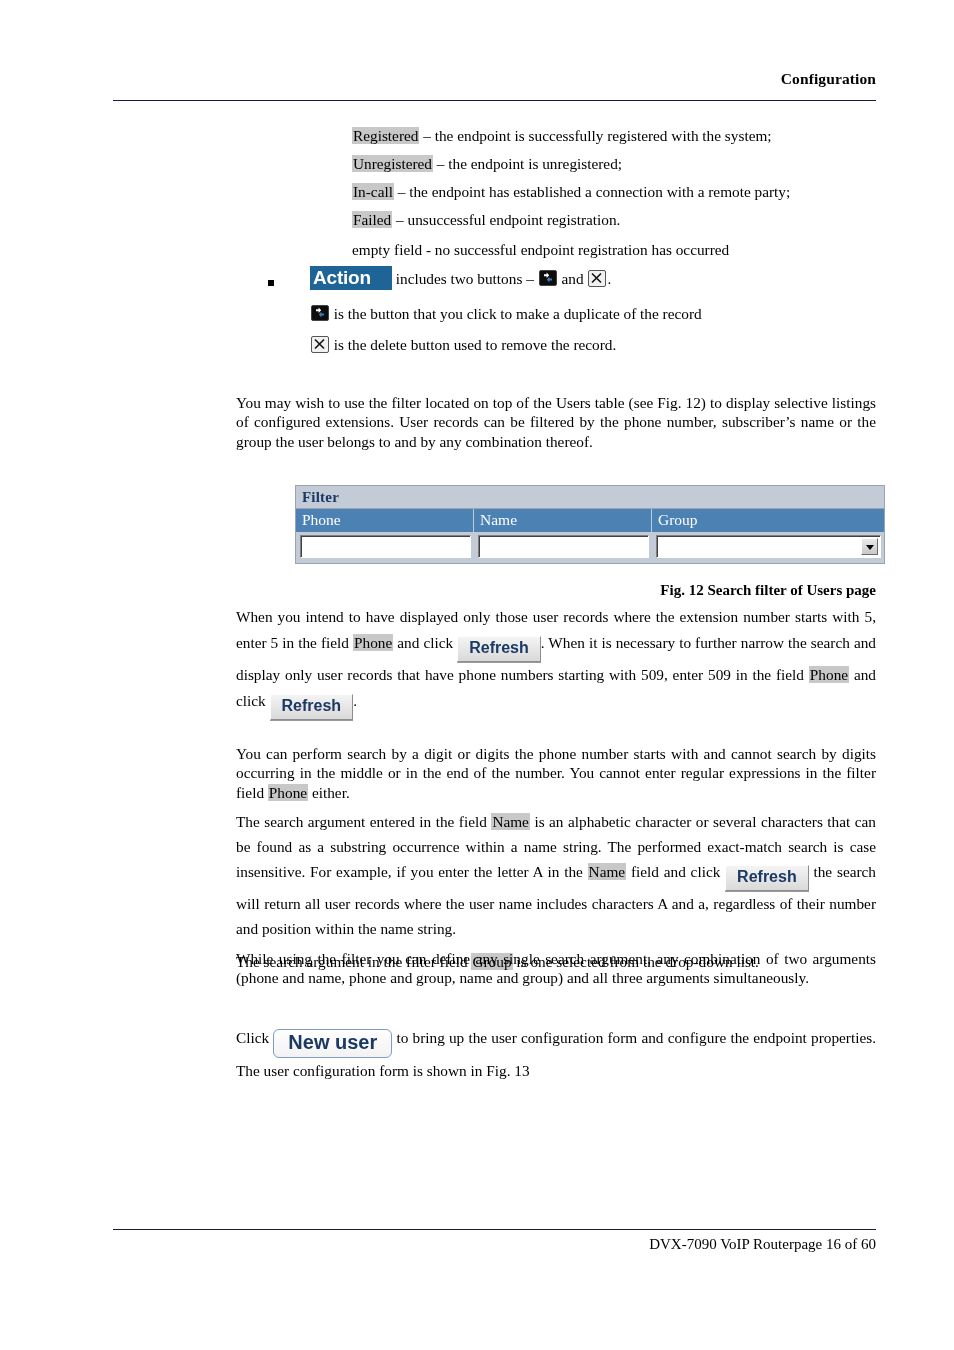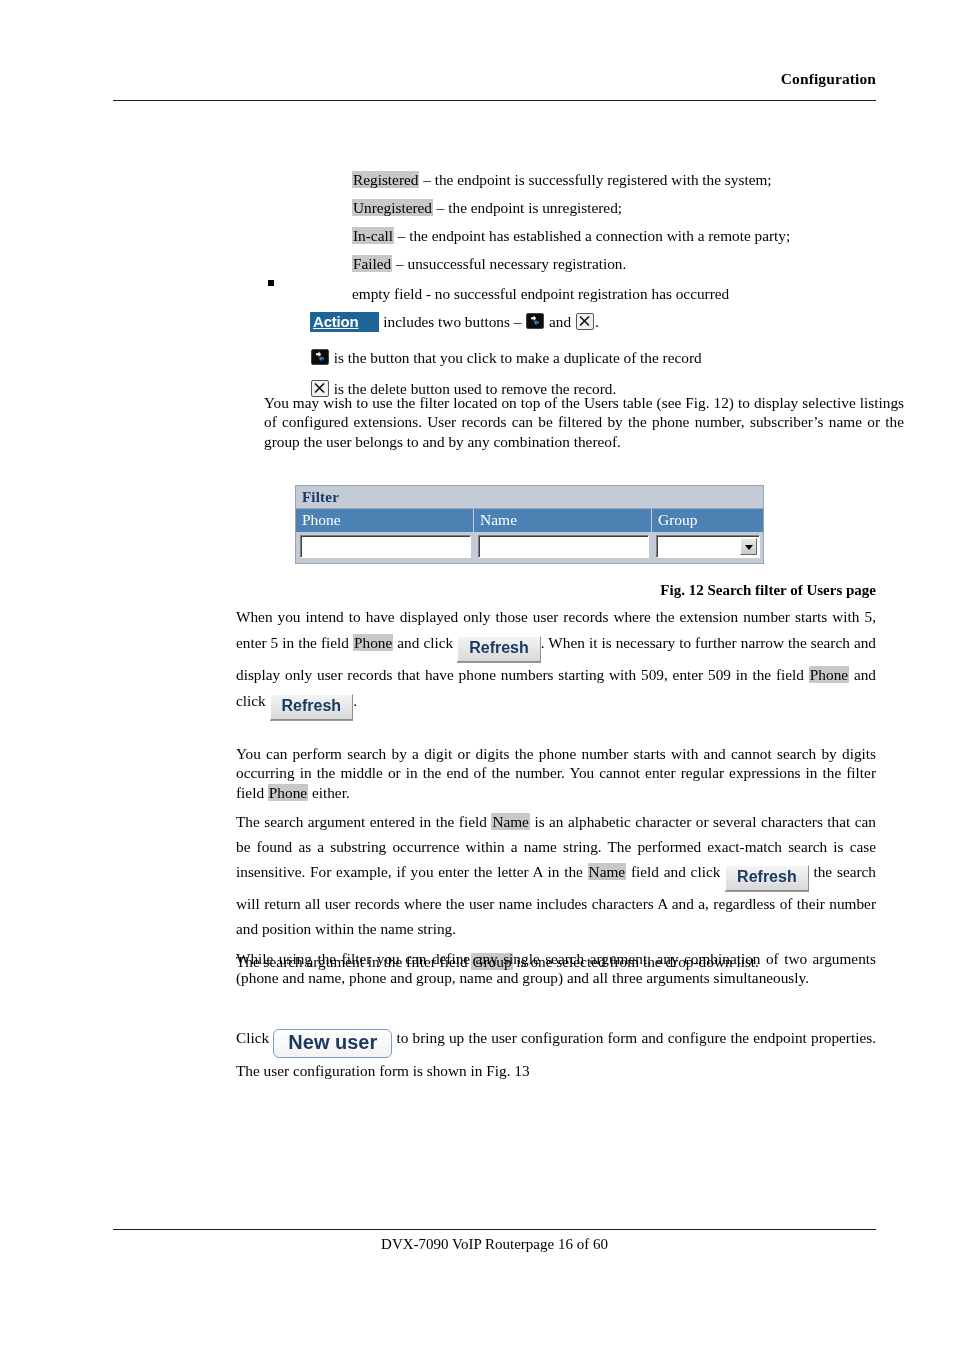--- a/index.html
+++ b/index.html
@@ -55,54 +55,52 @@
     width: 763px;
     height: 0;
     border-top: 1.3px solid #1a1a3a;
   }
   .footer {
     position: absolute;
     left: 113px;
     top: 1236px;
     width: 763px;
     display: flex;
-    justify-content: center;
+    justify-content: flex-end;
     align-items: baseline;
     font-size: 15px;
   }
 
   
   .body-text {
     font-size: 15.3px;
     line-height: 19.3px;
     text-align: justify;
     color: #000;
   }
   .indent-block {
     position: absolute;
     left: 352px;
     font-size: 15.3px;
     line-height: 19px;
-    margin-top: 44px;
   }
 
   
   .hl {
     background: #c8c8c8;
     padding: 0 1px;
   }
   .hl-action {
     background: #1f6496;
     color: #ffffff;
     font-family: "Liberation Sans", "DejaVu Sans", sans-serif;
     font-weight: bold;
-    font-size: 15px;
+    font-size: 19px;
     padding: 1px 21px 2px 3px;
     letter-spacing: -0.2px;
-    text-decoration: underline;
   }
 
   
   .icon-dup {
     display: inline-block;
     width: 16px;
     height: 14px;
     background: #0d0d0d;
     border: 1px solid #444;
     border-radius: 2px;
@@ -138,21 +136,21 @@
     position: absolute;
     left: 236px;
     width: 640px;
   }
 
   
   .filter-fig {
     position: absolute;
     left: 295px;
     top: 485px;
-    width: 469px;
+    width: 590px;
     border: 1px solid #9aa4b0;
     background: #0ea5e9;
     box-sizing: border-box;
     padding: 0;
   }
   .filter-title {
     font-family: "Liberation Serif", "DejaVu Serif", serif;
     font-weight: bold;
     font-size: 15px;
     color: #1b3a63;
@@ -285,21 +283,21 @@
 
   <div class="indent-block" style="top:154px;">
     <span class="hl">Unregistered</span><span> – the endpoint is unregistered;</span>
   </div>
 
   <div class="indent-block" style="top:182px;text-align:right;">
     <span class="hl">In-call</span><span> – the endpoint has established a connection with a remote party;</span>
   </div>
 
   <div class="indent-block" style="top:210px;">
-    <span class="hl">Failed</span><span> – unsuccessful necessary registration.</span>
+    <span class="hl">Failed</span><span> – unsuccessful endpoint registration.</span>
   </div>
 
   <div class="indent-block" style="top:240px;">empty field -  no successful endpoint registration has occurred</div>
 
   <div class="bullet-sq" style="top:280px;"></div>
 
   <div class="indent-block" style="top:268px; left:310px;">
     <span class="hl-action">Action</span><span style="font-size:15.3px;">&nbsp;</span><span>includes two buttons – </span><span class="icon-dup"><svg width="14" height="13" viewBox="0 0 14 13">
           <path d="M3 3.2 L5.6 3.2 L5.6 1.4 L8.2 4.2 L5.6 7.0 L5.6 5.2 L3 5.2 Z" fill="#ffffff"></path>
           <path d="M11 9.6 L8.4 9.6 L8.4 11.4 L5.8 8.6 L8.4 5.8 L8.4 7.6 L11 7.6 Z" fill="#3e7fb8"></path>
@@ -316,21 +314,21 @@
   </div>
 
   <div class="indent-block" style="top:304px; left:310px;">
     <span class="icon-dup"><svg width="14" height="13" viewBox="0 0 14 13">
           <path d="M3 3.2 L5.6 3.2 L5.6 1.4 L8.2 4.2 L5.6 7.0 L5.6 5.2 L3 5.2 Z" fill="#ffffff"></path>
           <path d="M11 9.6 L8.4 9.6 L8.4 11.4 L5.8 8.6 L8.4 5.8 L8.4 7.6 L11 7.6 Z" fill="#3e7fb8"></path>
         </svg></span>
     <span>is the button that you click to make a duplicate of the record</span>
   </div>
 
-  <div class="para body-text" style="top:393px;margin-left:28px;">You may wish to use the filter located on top of the Users table (see Fig. 12) to display selective listings of configured extensions. User records can be filtered by the phone number, subscriber’s name or the group the user belongs to and by any combination thereof.</div>
+  <div class="para body-text" style="top:393px;">You may wish to use the filter located on top of the Users table (see Fig. 12) to display selective listings of configured extensions. User records can be filtered by the phone number, subscriber’s name or the group the user belongs to and by any combination thereof.</div>
 
   <div class="filter-fig">
     <div class="filter-title">Filter</div>
     <div class="filter-head-row">
       <div class="filter-head-cell fc1">Phone</div>
       <div class="filter-head-cell fc2">Name</div>
       <div class="filter-head-cell fc3">Group</div>
     </div>
     <div class="filter-input-row">
       <div class="filter-cell fc1">

